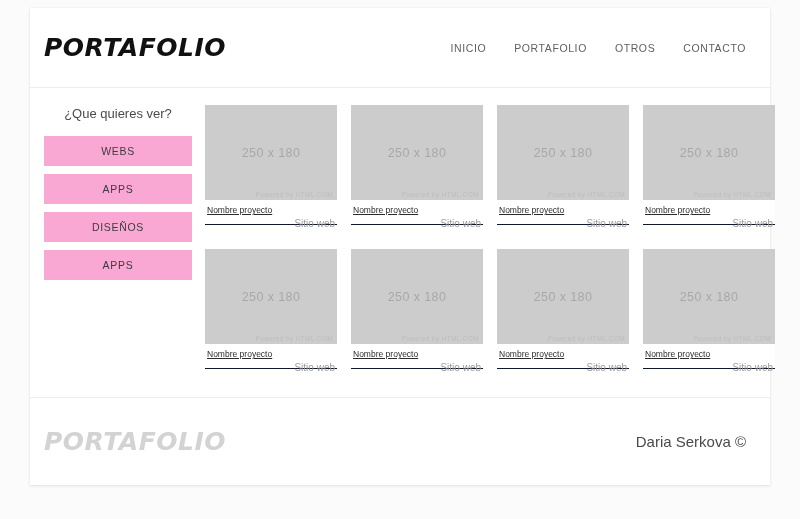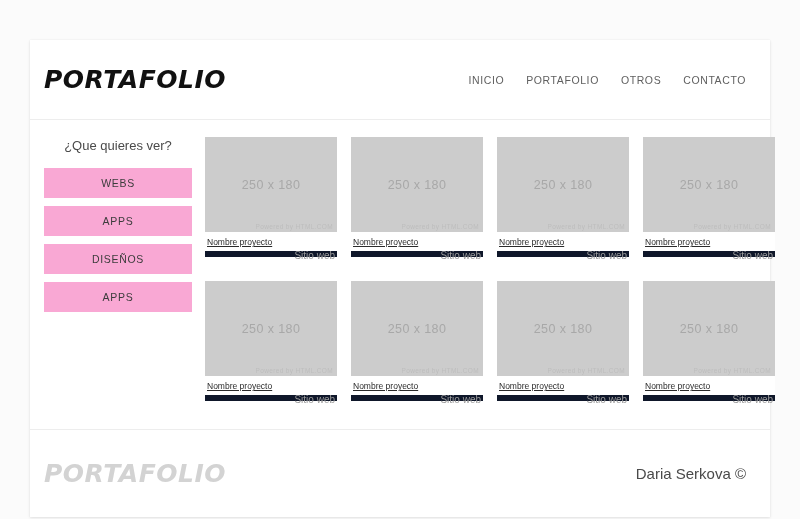--- a/index.html
+++ b/index.html
@@ -8,21 +8,21 @@
     width: 800px;
     height: 519px;
     background: #fbfbfb;
     font-family: "Liberation Sans", sans-serif;
     overflow: hidden;
   }
 
   #page {
     position: absolute;
     left: 30px;
-    top: 40px;
+    top: 8px;
     width: 740px;
     height: 477px;
     background: #ffffff;
     box-shadow: 0 1px 3px rgba(0,0,0,0.10), 0 0 1px rgba(0,0,0,0.08);
   }
 
   
   #header {
     position: relative;
     height: 80px;
@@ -39,21 +39,21 @@
     font-style: italic;
     font-size: 25px;
     letter-spacing: 0.5px;
     color: #111111;
     white-space: nowrap;
   }
 
   #nav {
     display: flex;
     align-items: center;
-    gap: 22px;
+    gap: 28px;
     padding-right: 6px;
   }
 
   .nav-link {
     font-size: 10.5px;
     color: #5f5f5f;
     letter-spacing: 0.6px;
     text-decoration: none;
     white-space: nowrap;
     cursor: pointer;
@@ -106,21 +106,21 @@
     grid-auto-rows: 120px;
     column-gap: 14px;
     row-gap: 24px;
     padding-left: 13px;
     padding-top: 1px;
   }
 
   .card {
     width: 132px;
     background: #ffffff;
-    border-bottom: 6px solid #0f172a;
+    border-bottom: 1px solid #0f172a;
     cursor: pointer;
   }
 
   .thumb {
     position: relative;
     width: 132px;
     height: 95px;
     background: #cccccc;
     display: flex;
     align-items: center;

